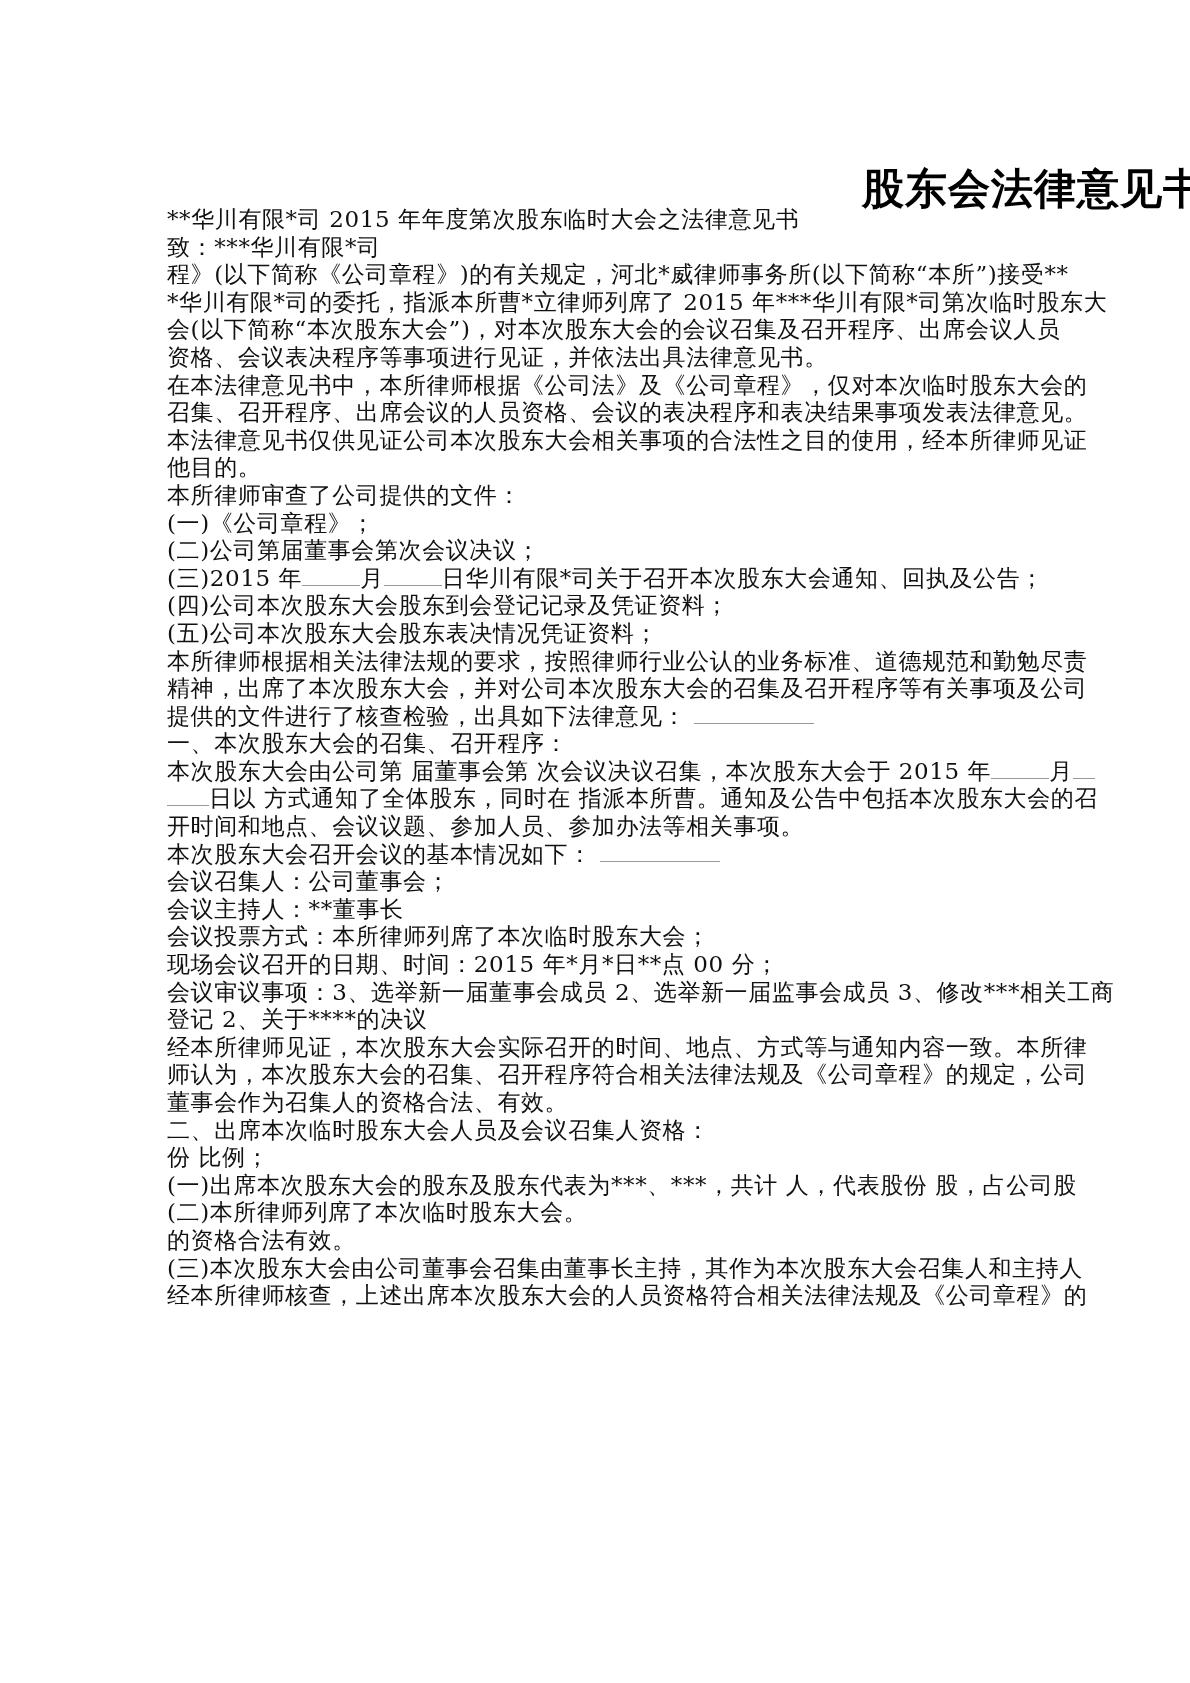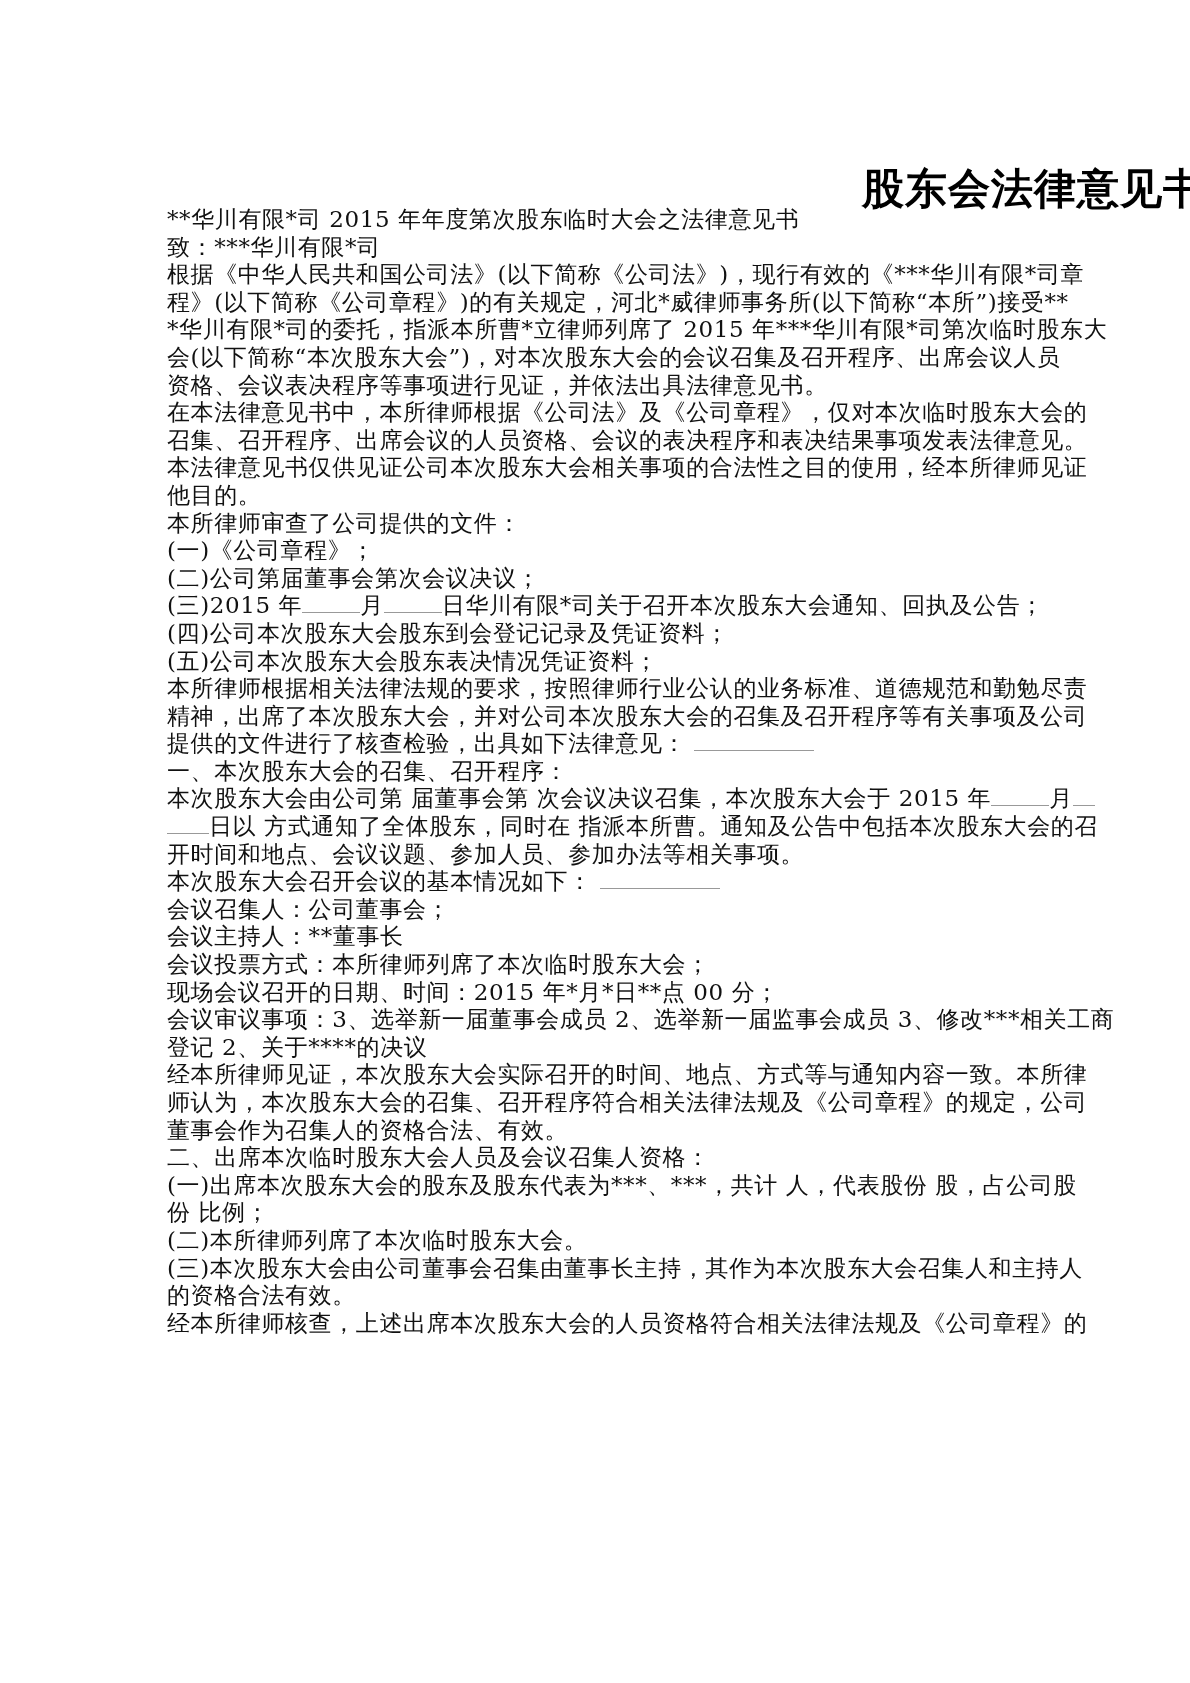--- a/index.html
+++ b/index.html
@@ -18,21 +18,20 @@
 </style>
 </head>
 <body>
 
 <div class="page">
   <div class="title">股东会法律意见书</div>
 
   <div class="body">
     <div class="line">**华川有限*司 2015 年年度第次股东临时大会之法律意见书</div>
     <div class="line">致：***华川有限*司</div>
-    <div class="line">根据《中华人民共和国公司法》(以下简称《公司法》)，现行有效的《***华川有限*司章</div>
     <div class="line">程》(以下简称《公司章程》)的有关规定，河北*威律师事务所(以下简称“本所”)接受**</div>
     <div class="line">*华川有限*司的委托，指派本所曹*立律师列席了 2015 年***华川有限*司第次临时股东大</div>
     <div class="line">会(以下简称“本次股东大会”)，对本次股东大会的会议召集及召开程序、出席会议人员</div>
     <div class="line">资格、会议表决程序等事项进行见证，并依法出具法律意见书。</div>
     <div class="line">在本法律意见书中，本所律师根据《公司法》及《公司章程》，仅对本次临时股东大会的</div>
     <div class="line">召集、召开程序、出席会议的人员资格、会议的表决程序和表决结果事项发表法律意见。</div>
     <div class="line">本法律意见书仅供见证公司本次股东大会相关事项的合法性之目的使用，经本所律师见证</div>
     <div class="line">他目的。</div>
     <div class="line">本所律师审查了公司提供的文件：</div>
     <div class="line">(一)《公司章程》；</div>
@@ -61,20 +60,20 @@
     <div class="line">会议召集人：公司董事会；</div>
     <div class="line">会议主持人：**董事长</div>
     <div class="line">会议投票方式：本所律师列席了本次临时股东大会；</div>
     <div class="line">现场会议召开的日期、时间：2015 年*月*日**点 00 分；</div>
     <div class="line">会议审议事项：3、选举新一届董事会成员 2、选举新一届监事会成员 3、修改***相关工商</div>
     <div class="line">登记 2、关于****的决议</div>
     <div class="line">经本所律师见证，本次股东大会实际召开的时间、地点、方式等与通知内容一致。本所律</div>
     <div class="line">师认为，本次股东大会的召集、召开程序符合相关法律法规及《公司章程》的规定，公司</div>
     <div class="line">董事会作为召集人的资格合法、有效。</div>
     <div class="line">二、出席本次临时股东大会人员及会议召集人资格：</div>
+    <div class="line">份 比例；</div>
     <div class="line">(一)出席本次股东大会的股东及股东代表为***、***，共计 人，代表股份 股，占公司股</div>
-    <div class="line">份 比例；</div>
     <div class="line">(二)本所律师列席了本次临时股东大会。</div>
+    <div class="line">的资格合法有效。</div>
     <div class="line">(三)本次股东大会由公司董事会召集由董事长主持，其作为本次股东大会召集人和主持人</div>
-    <div class="line">的资格合法有效。</div>
     <div class="line">经本所律师核查，上述出席本次股东大会的人员资格符合相关法律法规及《公司章程》的</div>
   </div>
 </div>
 
 </body></html>

